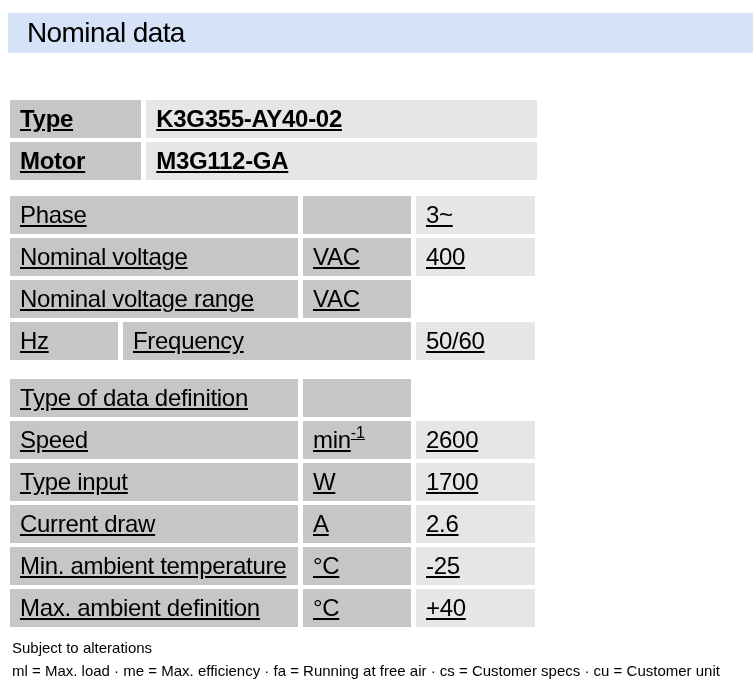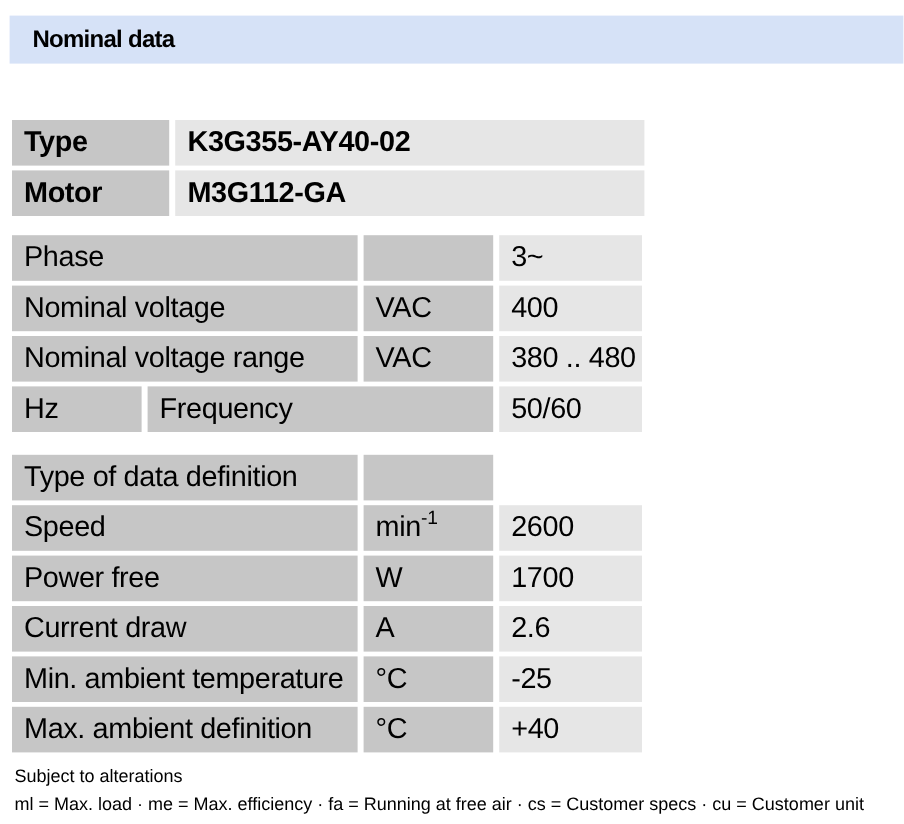--- a/index.html
+++ b/index.html
@@ -20,37 +20,38 @@
   .header-bar {
     position: absolute;
     left: 8px; top: 13px;
     width: 745px; height: 40px;
     background: var(--header-bg);
     display: flex;
     align-items: center;
     padding-left: 19px;
   }
   .page-title {
-    font-size: 20px;
-    font-weight: bold;
+    font-size: 28px;
+    font-weight: normal;
     letter-spacing: -0.6px;
     line-height: 1;
   }
   .data-table {
     position: absolute;
     left: 10px;
     width: 527px;
   }
   #identity-table   { top: 100px; }
   #electrical-table { top: 196px; }
   #performance-table{ top: 379px; }
   .row {
     display: flex;
     height: 38px;
     margin-bottom: 4px;
+    text-decoration: underline;
   }
   .row:last-child { margin-bottom: 0; }
   .cell {
     display: flex;
     align-items: center;
     padding-left: 10px;
     font-size: 24px;
     letter-spacing: -0.3px;
     line-height: 1;
     white-space: nowrap;
@@ -102,21 +103,20 @@
     <div class="cell value-cell">3~</div>
   </div>
   <div class="row">
     <div class="cell label-cell">Nominal voltage</div>
     <div class="cell unit-cell">VAC</div>
     <div class="cell value-cell">400</div>
   </div>
   <div class="row">
     <div class="cell label-cell">Nominal voltage range</div>
     <div class="cell unit-cell">VAC</div>
-    <div class="cell value-cell">380 .. 480</div>
   </div>
   <div class="row">
     <div class="cell unit-cell">Hz</div>
     <div class="cell label-cell">Frequency</div>
     <div class="cell value-cell">50/60</div>
   </div>
 </div>
 
 <div class="data-table" id="performance-table">
   <div class="row">
@@ -128,21 +128,21 @@
   </div>
   <div class="row">
     <div class="cell label-cell">Speed</div>
     <div class="cell unit-cell">
       <span>min</span>
       <span class="unit-sup">-1</span>
     </div>
     <div class="cell value-cell">2600</div>
   </div>
   <div class="row">
-    <div class="cell label-cell">Power free</div>
+    <div class="cell label-cell">Type input</div>
     <div class="cell unit-cell">
       <span>W</span>
       <span class="unit-sup"></span>
     </div>
     <div class="cell value-cell">1700</div>
   </div>
   <div class="row">
     <div class="cell label-cell">Current draw</div>
     <div class="cell unit-cell">
       <span>A</span>

